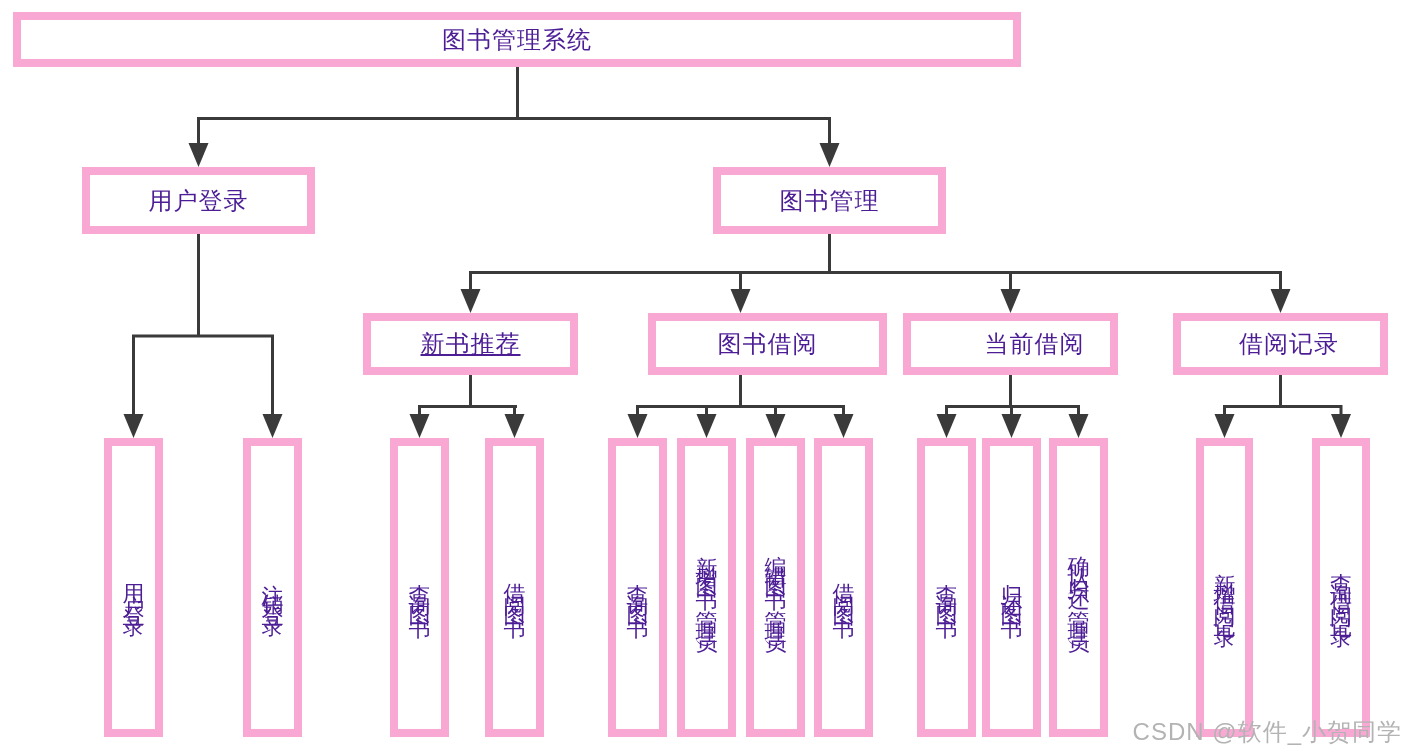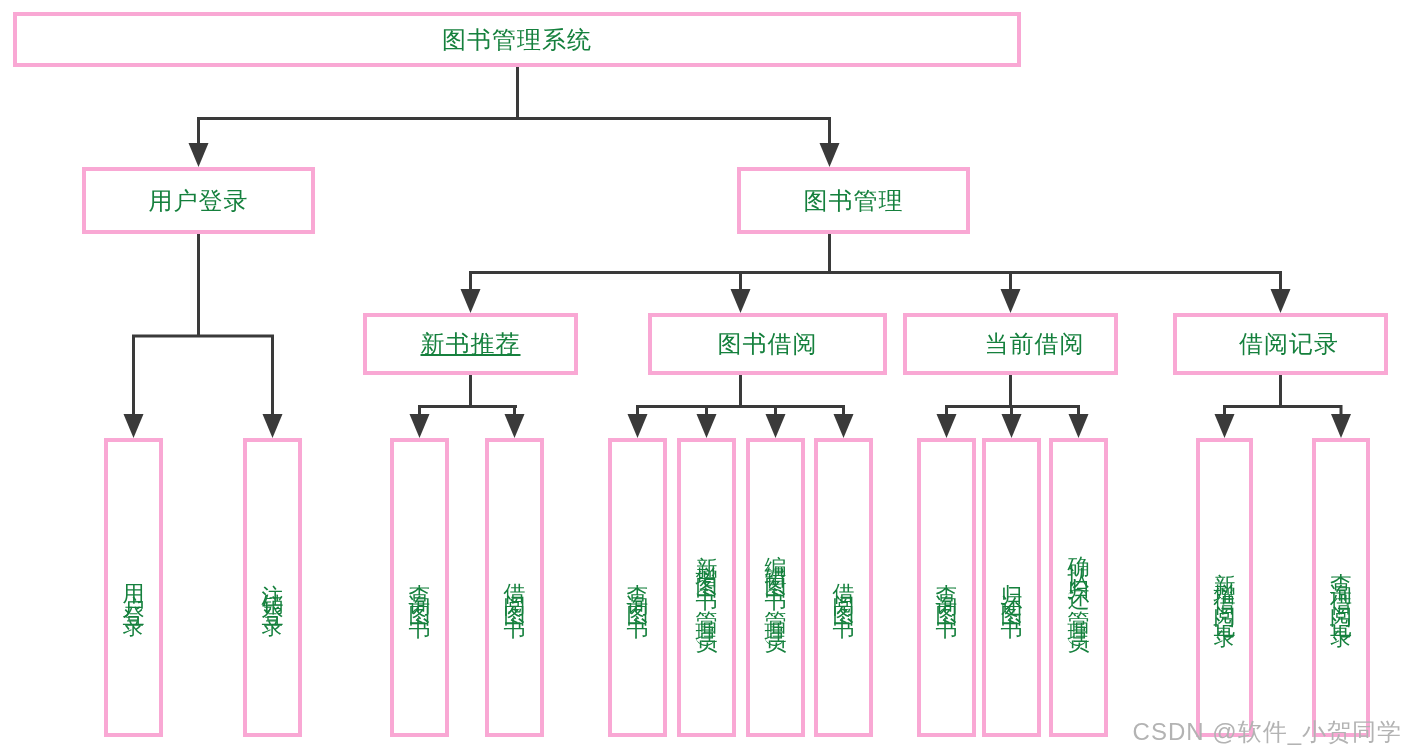--- a/index.html
+++ b/index.html
@@ -14,45 +14,45 @@
   #connectors {
     position: absolute;
     left: 0; top: 0;
     width: 1405px; height: 747px;
     z-index: 0;
   }
   .node {
     position: absolute;
     box-sizing: border-box;
     background: #ffffff;
-    border: 4px solid #f9a8d4;
+    border: 8px solid #f9a8d4;
     display: flex;
     align-items: center;
     justify-content: center;
     z-index: 1;
-    color: #15803d;
+    color: #4c1d95;
   }
   .node .hlabel {
     font-size: 24px;
     letter-spacing: 1px;
     white-space: nowrap;
     line-height: 1;
   }
   .node .vlabel {
     writing-mode: vertical-rl;
     font-size: 22px;
     letter-spacing: 11px;
     line-height: 1;
     white-space: nowrap;
   }
   
   .n-root   { left: 13px;  top: 12px;  width: 1008px; height: 55px; }
   
   .n-login  { left: 82px;  top: 167px; width: 233px;  height: 67px; }
-  .n-mgmt   { left: 713px; top: 167px; width: 233px;  height: 67px; margin-left: 24px; }
+  .n-mgmt   { left: 713px; top: 167px; width: 233px;  height: 67px; }
   
   .n-rec    { left: 363px;  top: 313px; width: 215px; height: 62px; text-decoration: underline; }
   .n-borrow { left: 648px;  top: 313px; width: 239px; height: 62px; }
   .n-cur    { left: 903px;  top: 313px; width: 215px; height: 62px; padding-left: 48px; }
   .n-hist   { left: 1173px; top: 313px; width: 215px; height: 62px; padding-left: 17px; }
   
   .leaf { top: 438px; height: 299px; width: 59px; }
   .l1  { left: 104px; }
   .l2  { left: 243px; }
   .l3  { left: 390px; }

